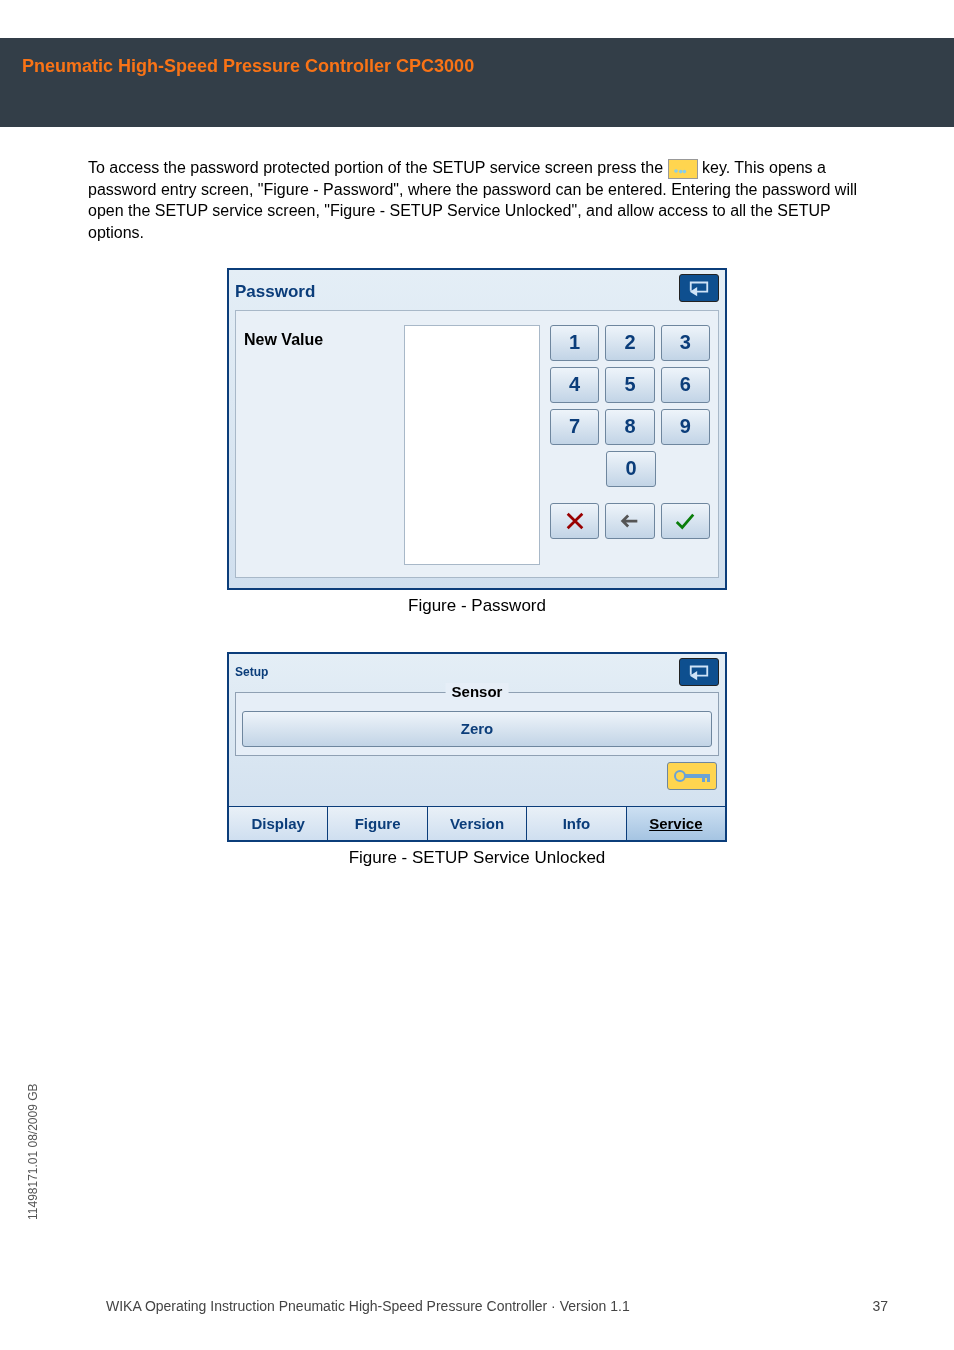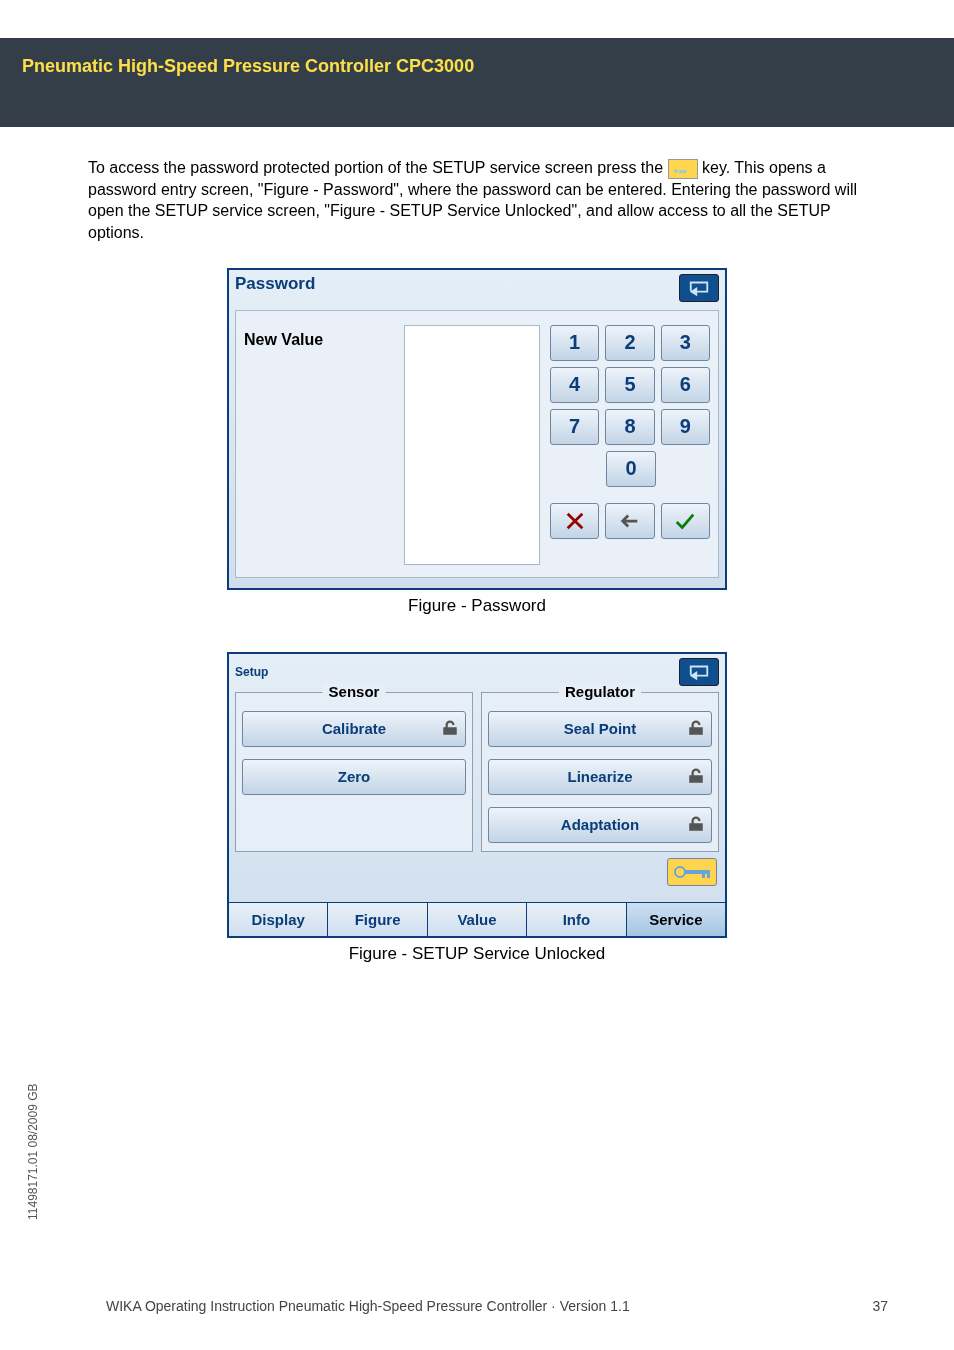--- a/index.html
+++ b/index.html
@@ -6,21 +6,21 @@
     margin: 0;
     font-family: Arial, Helvetica, sans-serif;
     width: 954px;
     height: 1350px;
     background: #fff;
     position: relative;
     color: #000;
   }
   .header-band {
     background: #333e48;
-    color: #fde047;
+    color: #f97316;
     padding: 18px 22px 50px 22px;
     margin: 38px 0 0 0;
     font-size: 18px;
     font-weight: bold;
   }
   .body-text {
     padding: 30px 80px 10px 88px;
     font-size: 16px;
     line-height: 1.35;
   }
@@ -49,21 +49,21 @@
   
   .panel1 {
     width: 496px;
     margin: 0 auto;
     border: 2px solid #0b3d7a;
     background: linear-gradient(#e4eef6, #d0dfee);
   }
   .panel1 .title-row {
     display:flex;
     justify-content: space-between;
-    align-items:flex-start;
+    align-items:flex-end;
     padding: 4px 6px;
     font-size:17px;
     font-weight:bold;
     color:#0b3d7a;
   }
   .back-btn {
     width: 38px; height: 26px;
     background:#0e4f8f;
     border:1px solid #222;
     border-radius:3px;
@@ -195,20 +195,21 @@
     font-weight:bold;
     color:#0b3d7a;
     padding:8px 0;
     background: linear-gradient(#e9f0f7,#cfdff0);
     border-right:1px solid #0b3d7a;
   }
   .tab:last-child{ border-right:none; }
   .tab.active {
     background: linear-gradient(#cde0f2,#a5c4e2);
     color:#000;
+    text-decoration:underline;
   }
 
   .footer {
     position:absolute;
     bottom: 36px;
     left: 0; right:0;
     display:flex;
     justify-content:space-between;
     font-size:14px;
     padding: 0 66px 0 106px;
@@ -301,65 +302,38 @@
       <div class="back-btn">
         <svg viewBox="0 0 24 18">
             <path d="M4 12 L4 4 L20 4 L20 12 L10 12 L10 8 L2 13 L10 18 L10 14 L22 14 L22 2 L2 2 L2 12 Z"></path>
           </svg>
       </div>
     </div>
     <div class="cols">
       <div class="fieldset">
         <div class="legend">Sensor</div>
         <div class="setup-btn">
-          <span>Calibrate</span>
-          <svg class="lock" viewBox="0 0 24 24">
-              <path d="M6 11 V8 a6 6 0 0 1 12 0 h-3 a3 3 0 0 0 -6 0 v3 h12 v10 H3 V11z"></path>
-            </svg>
-        </div>
-        <div class="setup-btn">
           <span>Zero</span>
-        </div>
-      </div>
-      <div class="fieldset">
-        <div class="legend">Regulator</div>
-        <div class="setup-btn">
-          <span>Seal Point</span>
-          <svg class="lock" viewBox="0 0 24 24">
-              <path d="M6 11 V8 a6 6 0 0 1 12 0 h-3 a3 3 0 0 0 -6 0 v3 h12 v10 H3 V11z"></path>
-            </svg>
-        </div>
-        <div class="setup-btn">
-          <span>Linearize</span>
-          <svg class="lock" viewBox="0 0 24 24">
-              <path d="M6 11 V8 a6 6 0 0 1 12 0 h-3 a3 3 0 0 0 -6 0 v3 h12 v10 H3 V11z"></path>
-            </svg>
-        </div>
-        <div class="setup-btn">
-          <span>Adaptation</span>
-          <svg class="lock" viewBox="0 0 24 24">
-              <path d="M6 11 V8 a6 6 0 0 1 12 0 h-3 a3 3 0 0 0 -6 0 v3 h12 v10 H3 V11z"></path>
-            </svg>
         </div>
       </div>
     </div>
     <div class="key-row">
       <span class="key-btn">
         <svg viewBox="0 0 48 26" width="48" height="26" style="position:absolute;left:0;top:0">
           <circle cx="12" cy="13" r="5" fill="none" stroke="#6aa3d6" stroke-width="2"></circle>
           <rect x="17" y="11" width="24" height="4" fill="#6aa3d6"></rect>
           <rect x="34" y="11" width="3" height="8" fill="#6aa3d6"></rect>
           <rect x="39" y="11" width="3" height="8" fill="#6aa3d6"></rect>
         </svg>
       </span>
     </div>
     <div class="tabs">
       <div class="tab">Display</div>
       <div class="tab">Figure</div>
-      <div class="tab">Value</div>
+      <div class="tab">Version</div>
       <div class="tab">Info</div>
       <div class="tab active">Service</div>
     </div>
   </div>
   <div class="fig-caption">Figure - SETUP Service Unlocked</div>
 </div>
 
 <div class="sidetext">11498171.01 08/2009 GB</div>
 
 <div class="footer">

